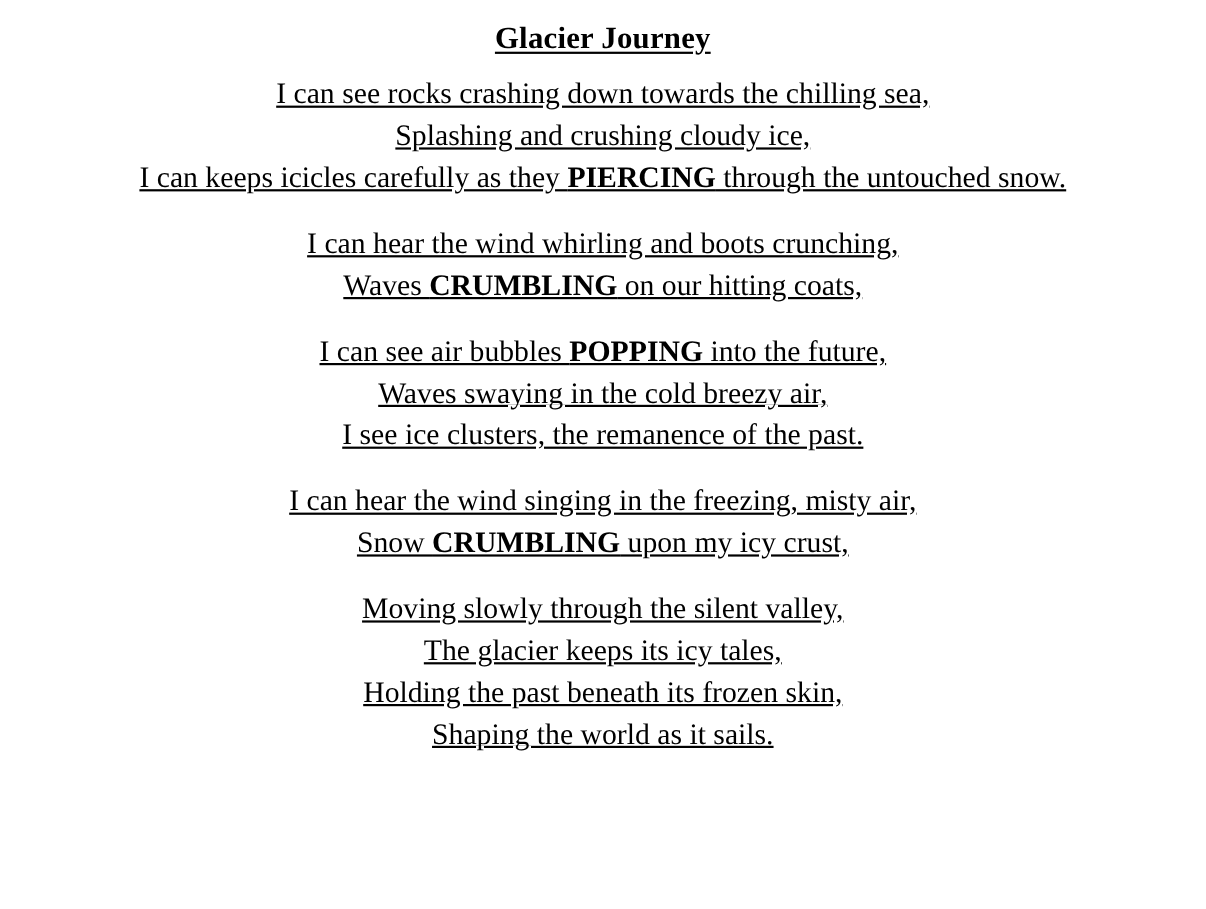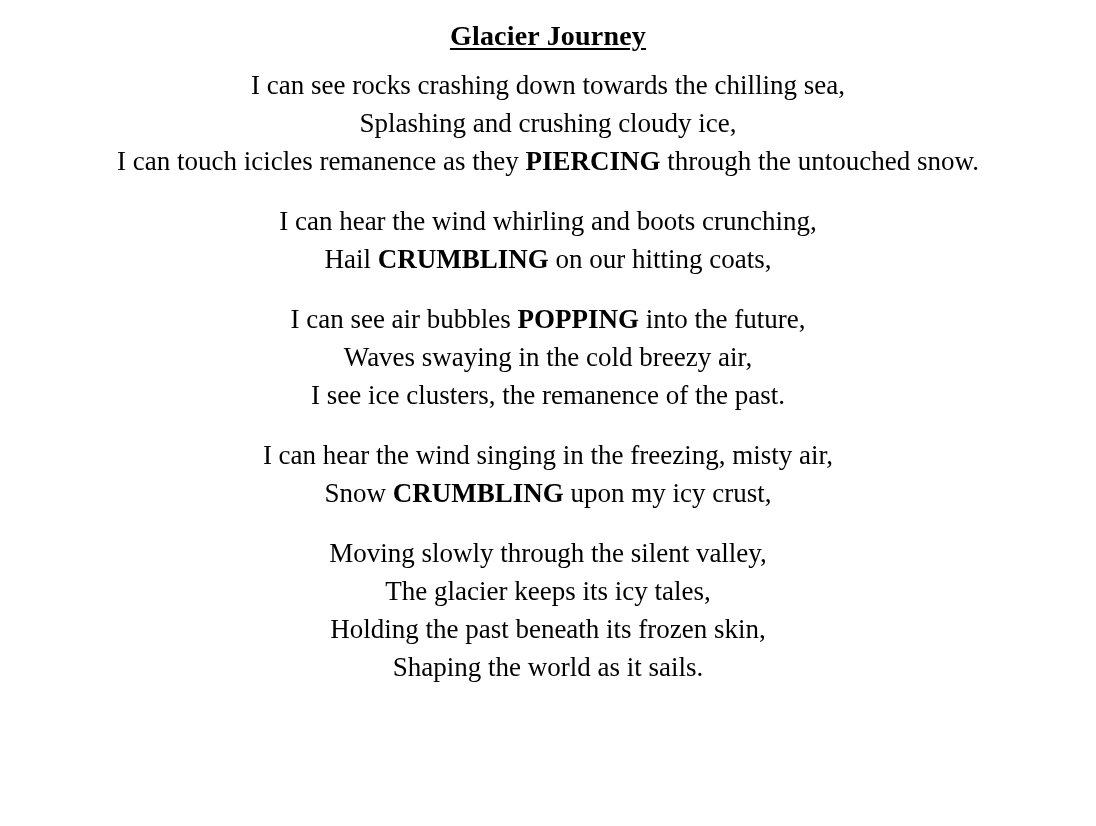--- a/index.html
+++ b/index.html
@@ -25,20 +25,21 @@
     font-size: 28px;
     font-weight: bold;
     text-decoration: underline;
     text-underline-offset: 3px;
     line-height: 1.3;
     margin: 0 0 12px 0;
     letter-spacing: 0.2px;
   }
   .stanza {
     margin: 0 0 22px 0;
+    text-decoration: underline;
   }
   .stanza:last-child {
     margin-bottom: 12px;
   }
   .line {
     font-size: 27px;
     line-height: 38px;
     white-space: nowrap;
   }
   .line b {
@@ -47,25 +48,25 @@
 </style>
 </head>
 <body>
 
 <div class="page">
   <h1 class="poem-title">Glacier Journey</h1>
   <div id="poem-body">
       <div class="stanza">
         <div class="line"><span>I can see rocks crashing down towards the chilling sea,</span></div>
         <div class="line"><span>Splashing and crushing cloudy ice,</span></div>
-        <div class="line"><span>I can touch icicles remanence as they </span><b>PIERCING</b><span> through the untouched snow.</span></div>
+        <div class="line"><span>I can keeps icicles carefully as they </span><b>PIERCING</b><span> through the untouched snow.</span></div>
       </div>
       <div class="stanza">
         <div class="line"><span>I can hear the wind whirling and boots crunching,</span></div>
-        <div class="line"><span>Hail </span><b>CRUMBLING</b><span> on our hitting coats,</span></div>
+        <div class="line"><span>Waves </span><b>CRUMBLING</b><span> on our hitting coats,</span></div>
       </div>
       <div class="stanza">
         <div class="line"><span>I can see air bubbles </span><b>POPPING</b><span> into the future,</span></div>
         <div class="line"><span>Waves swaying in the cold breezy air,</span></div>
         <div class="line"><span>I see ice clusters, the remanence of the past.</span></div>
       </div>
       <div class="stanza">
         <div class="line"><span>I can hear the wind singing in the freezing, misty air,</span></div>
         <div class="line"><span>Snow </span><b>CRUMBLING</b><span> upon my icy crust,</span></div>
       </div>

